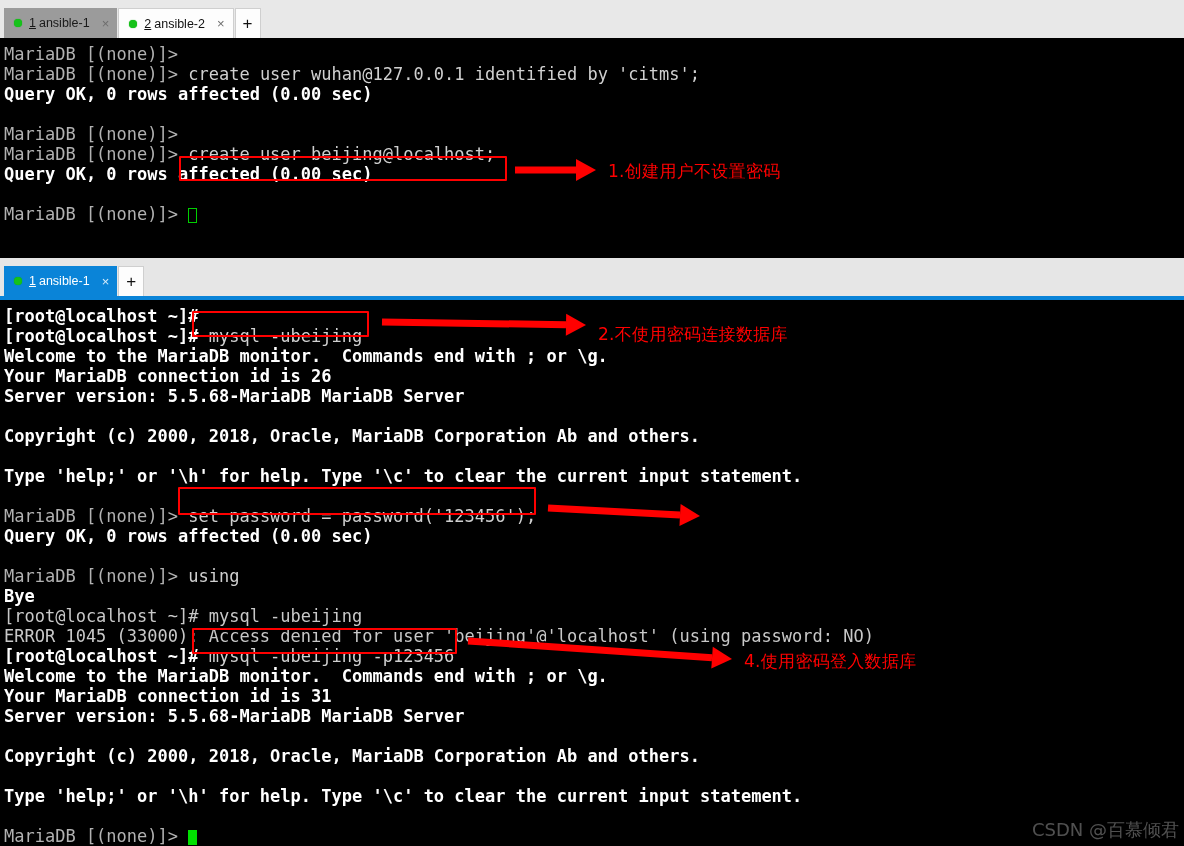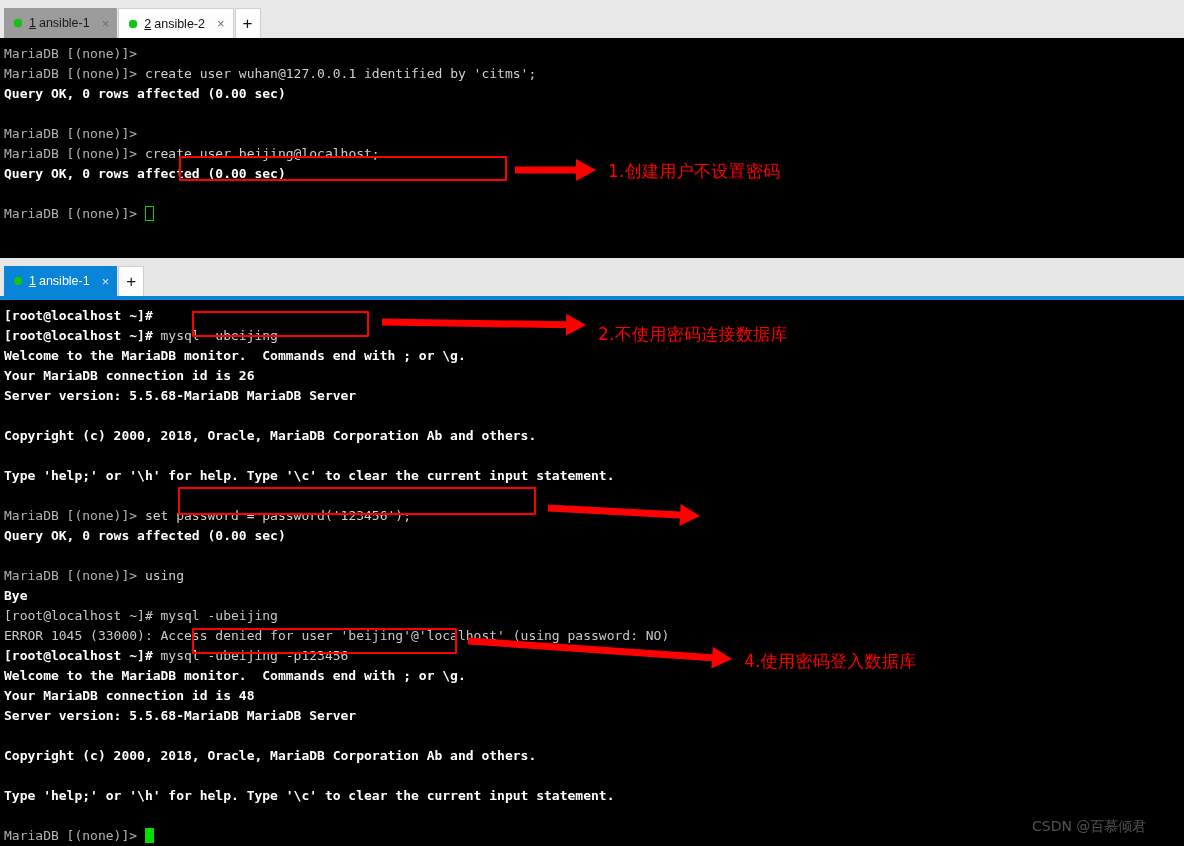--- a/index.html
+++ b/index.html
@@ -87,21 +87,21 @@
     height: 4px;
     background: #0a84d8;
     width: 100%;
   }
 
   
   .term {
     background: #000;
     position: relative;
     font-family: "DejaVu Sans Mono", "Liberation Mono", monospace;
-    font-size: 13px;
+    font-size: 17px;
     line-height: 20px;
     padding: 6px 0 0 4px;
     box-sizing: border-box;
   }
   #term-top { height: 216px; }
   #term-bottom { height: 665px; }
 
   .line { white-space: pre; height: 20px; }
   .prompt { color: #b2b2b2; }
   .out    { color: #ffffff; font-weight: bold; text-align: right; }
@@ -141,21 +141,21 @@
     font-family: "DejaVu Sans", "Liberation Sans", sans-serif;
     font-size: 17px;
     white-space: nowrap;
     letter-spacing: 0.3px;
     text-align: center;
   }
   .watermark {
     position: absolute;
     color: rgba(210,210,210,0.38);
     font-family: "DejaVu Sans", "Liberation Sans", sans-serif;
-    font-size: 14px;
+    font-size: 18px;
     white-space: nowrap;
   }
   .gap {
     position: absolute;
     left: 0; top: 254px;
     width: 1184px; height: 4px;
     background: #000;
   }
 </style>
 </head>
@@ -216,21 +216,21 @@
       <div class="line"><span class="plain"></span></div>
       <div class="line"><span class="prompt">MariaDB [(none)]&gt;</span><span class="cmd"> set password = password('123456');</span></div>
       <div class="line"><span class="out">Query OK, 0 rows affected (0.00 sec)</span></div>
       <div class="line"><span class="plain"></span></div>
       <div class="line"><span class="prompt">MariaDB [(none)]&gt;</span><span class="cmd"> using</span></div>
       <div class="line"><span class="out">Bye</span></div>
       <div class="line"><span class="plain">[root@localhost ~]#</span><span class="plain"> mysql -ubeijing</span></div>
       <div class="line"><span class="plain">ERROR 1045 (33000): Access denied for user 'beijing'@'localhost' (using password: NO)</span></div>
       <div class="line"><span class="out">[root@localhost ~]#</span><span class="cmd"> mysql -ubeijing -p123456</span></div>
       <div class="line"><span class="out">Welcome to the MariaDB monitor.  Commands end with ; or \g.</span></div>
-      <div class="line"><span class="out">Your MariaDB connection id is 48</span></div>
+      <div class="line"><span class="out">Your MariaDB connection id is 31</span></div>
       <div class="line"><span class="out">Server version: 5.5.68-MariaDB MariaDB Server</span></div>
       <div class="line"><span class="plain"></span></div>
       <div class="line"><span class="out">Copyright (c) 2000, 2018, Oracle, MariaDB Corporation Ab and others.</span></div>
       <div class="line"><span class="plain"></span></div>
       <div class="line"><span class="out">Type 'help;' or '\h' for help. Type '\c' to clear the current input statement.</span></div>
       <div class="line"><span class="plain"></span></div>
       <div class="line"><span class="prompt">MariaDB [(none)]&gt;</span><span class="plain"> </span><span class="cursor-block"></span></div>
     </div>
 </div>
 

